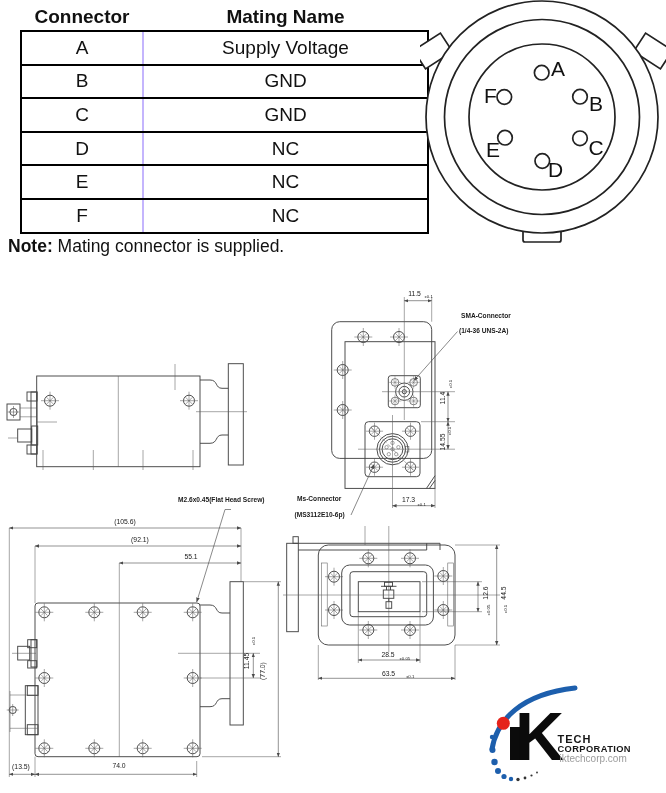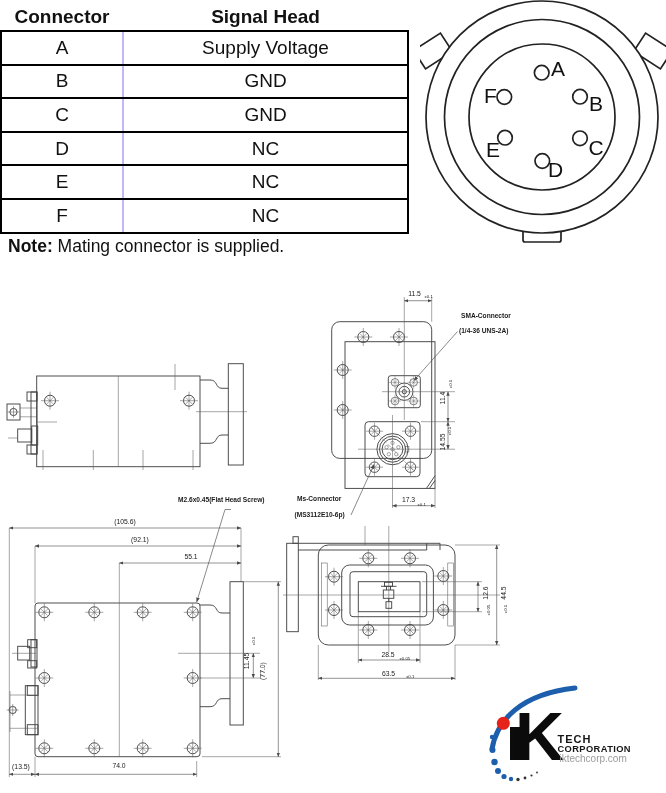--- a/index.html
+++ b/index.html
@@ -1,21 +1,21 @@
 <!DOCTYPE html>
 <html><head>
 <meta charset="utf-8">
 <style>
   html,body { margin:0; padding:0; }
   body {
     width:666px; height:793px; position:relative; background:#ffffff;
     font-family:"Liberation Sans", sans-serif; overflow:hidden; color:#111;
   }
   
-  .tbl { position:absolute; left:0; top:4px; width:409px; }
+  .tbl { position:absolute; left:20px; top:4px; width:409px; }
   .thead { display:flex; font-weight:bold; font-size:19px; height:26px; align-items:center; }
   .th1 { width:124px; text-align:center; }
   .th2 { width:283px; text-align:center; }
   .grid { border:2px solid #000; }
   .trow { display:flex; height:31.6px; border-top:2px solid #000; font-size:19px; }
   .trow:first-child { border-top:none; }
   .c1 { width:120px; display:flex; align-items:center; justify-content:center; }
   .c2 { flex:1; border-left:2px solid #c4b5fd; display:flex; align-items:center; justify-content:center; }
   
   .note { position:absolute; left:8px; top:236px; font-size:17.5px; }
@@ -41,21 +41,21 @@
   text.lcorp { font-size:9.3px; font-weight:bold; fill:#161616; letter-spacing:0.4px; }
   text.lsite { font-size:10px; fill:#9b9b9b; }
   .abs { position:absolute; }
 </style>
 </head>
 <body>
 
 <div class="tbl">
   <div class="thead">
     <div class="th1">Connector</div>
-    <div class="th2">Signal Head</div>
+    <div class="th2">Mating Name</div>
   </div>
   <div class="grid">
     <div class="trow">
       <div class="c1">A</div>
       <div class="c2">Supply Voltage</div>
     </div>
     <div class="trow">
       <div class="c1">B</div>
       <div class="c2">GND</div>
     </div>

